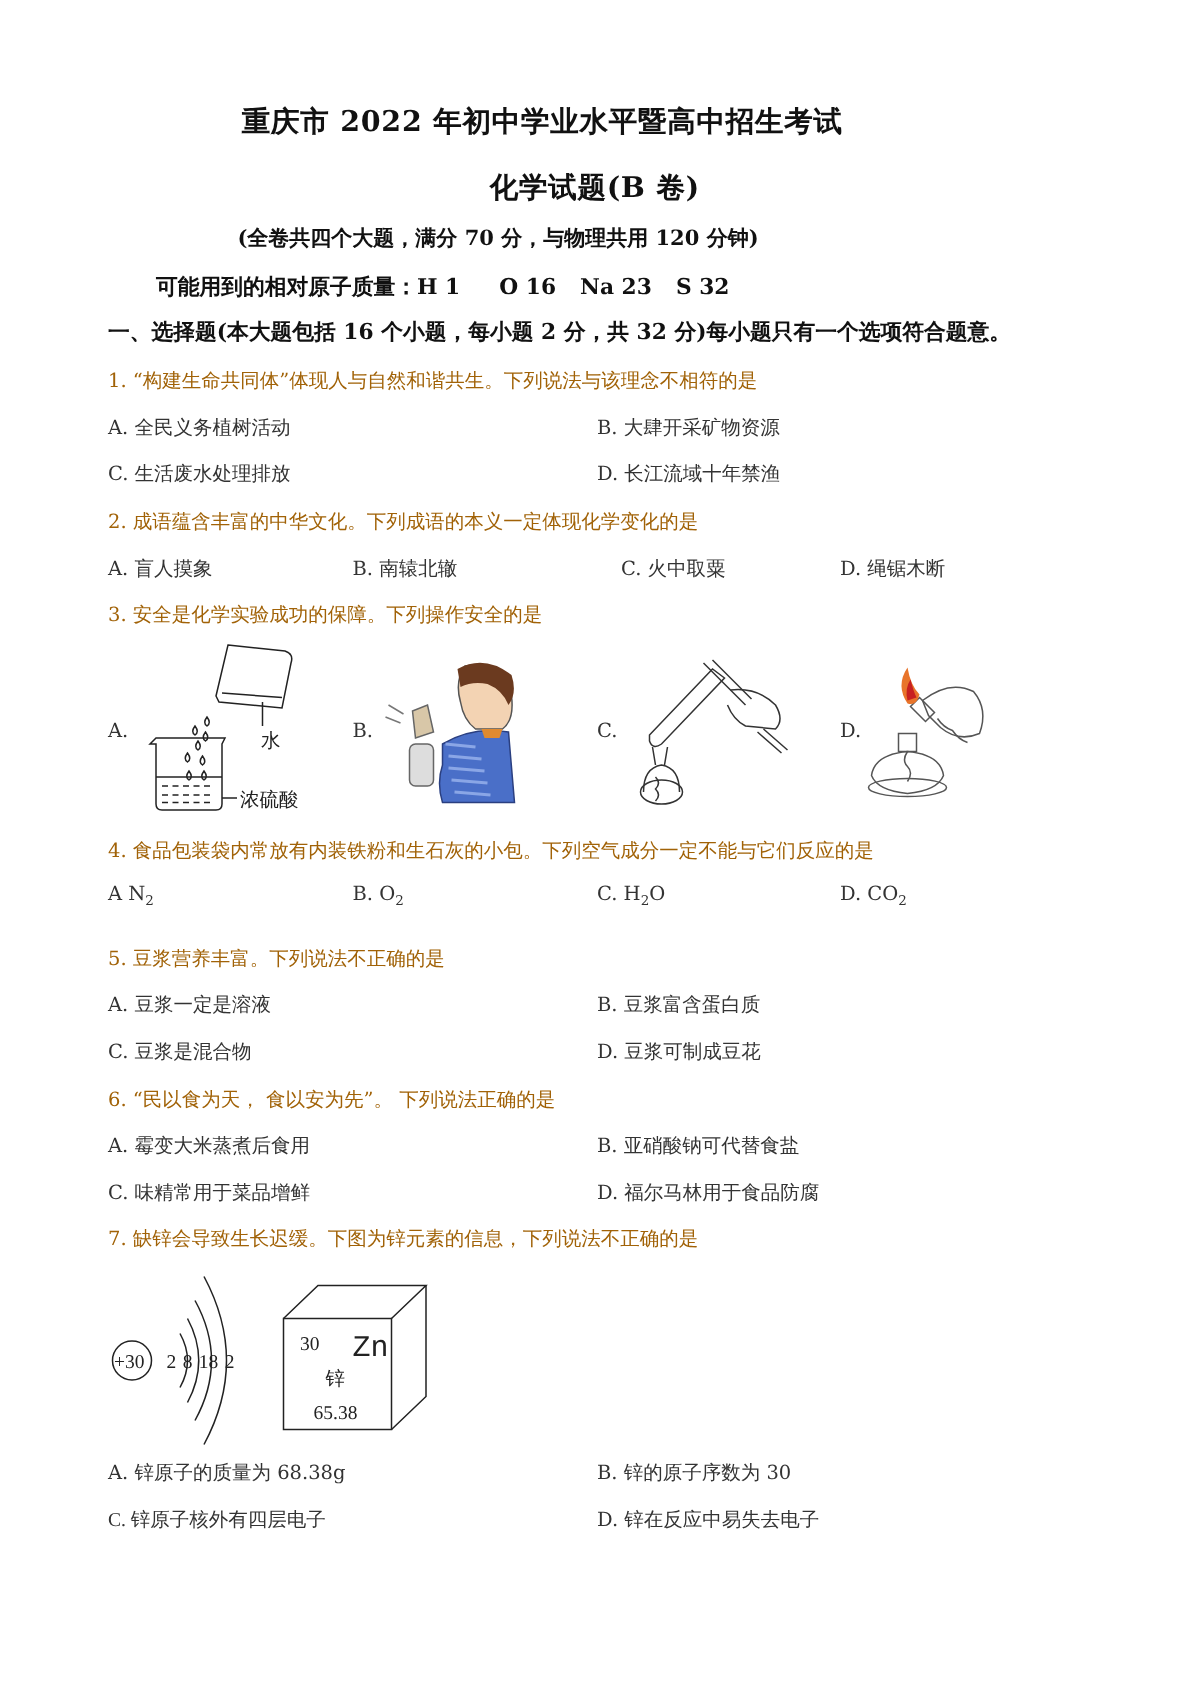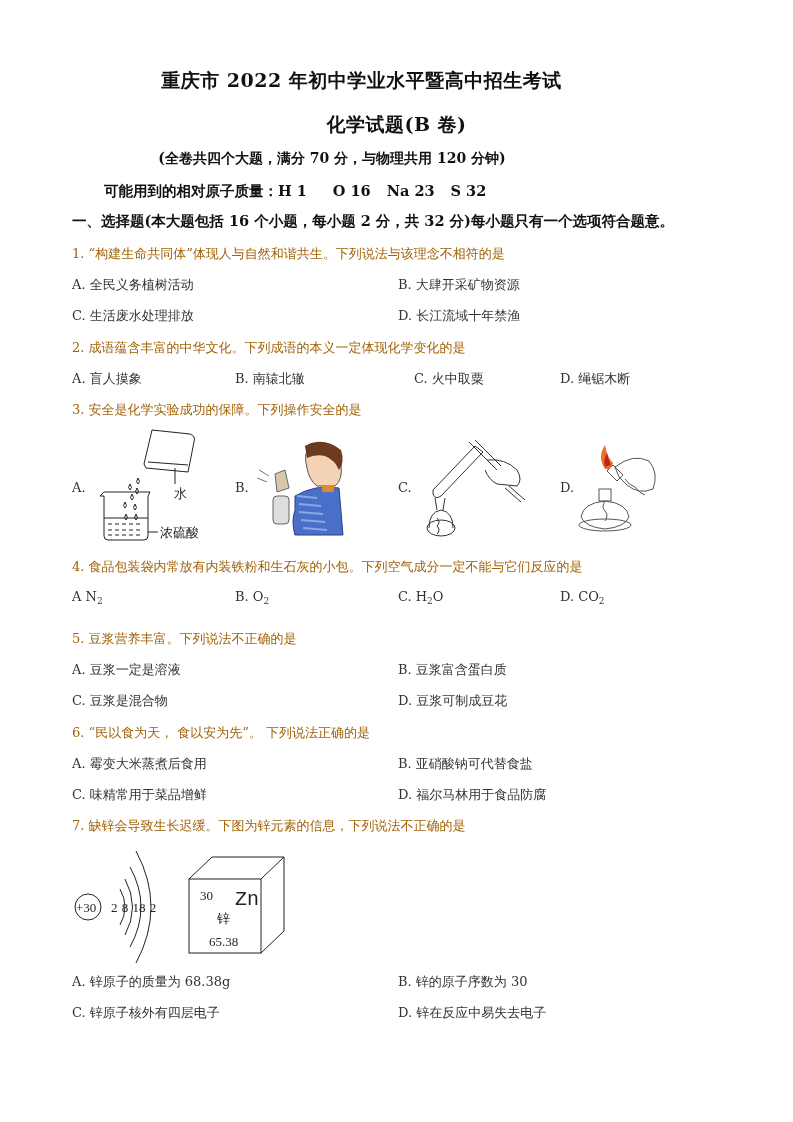--- a/index.html
+++ b/index.html
@@ -147,14 +147,14 @@
     <path d="M96 2 L96 76 L73 98"></path>
   </g>
 </svg>
 <div class="abs" style="left:200px;top:888px;font-family:'Liberation Serif',serif;font-size:13px;">30</div>
 <div class="abs" style="left:235px;top:888px;font-family:Liberation Mono, monospace;font-size:20px;">Zn</div>
 <div class="abs" style="left:217px;top:910px;font-family:'DejaVu Sans',sans-serif;font-size:13px;">锌</div>
 <div class="abs" style="left:209px;top:934px;font-family:'Liberation Serif',serif;font-size:13px;">65.38</div>
 
 <div class="abs opt" style="left:72px;top:973px;">A.  锌原子的质量为 68.38g</div>
 <div class="abs opt" style="left:398px;top:973px;">B.  锌的原子序数为 30</div>
-<div class="abs opt" style="left:72px;top:1004px;">C.  锌原子核外有四层电子</div>
+<div class="abs opt" style="left:72px;top:1004px;font-family:Liberation Serif, serif;">C.  锌原子核外有四层电子</div>
 <div class="abs opt" style="left:398px;top:1004px;">D.  锌在反应中易失去电子</div>
 
 </body></html>

